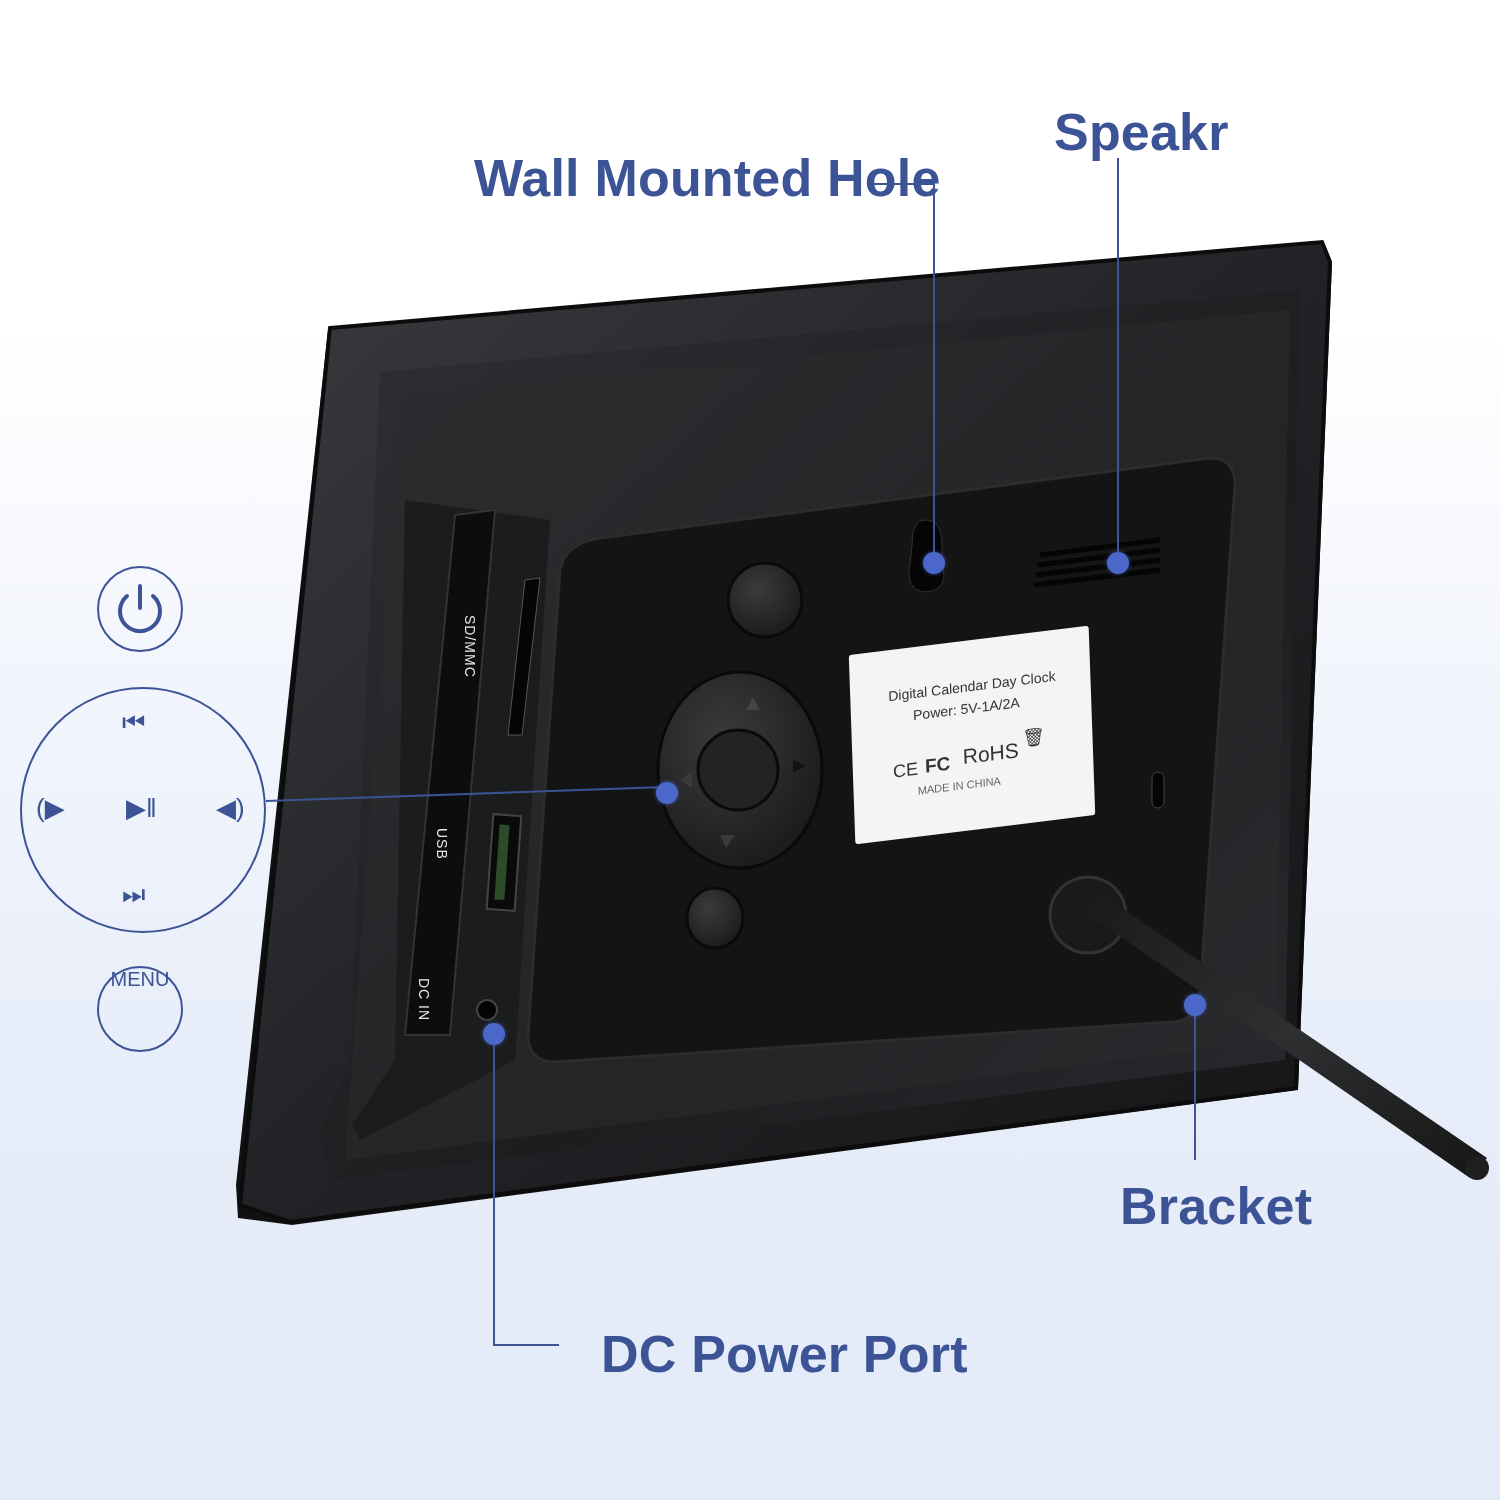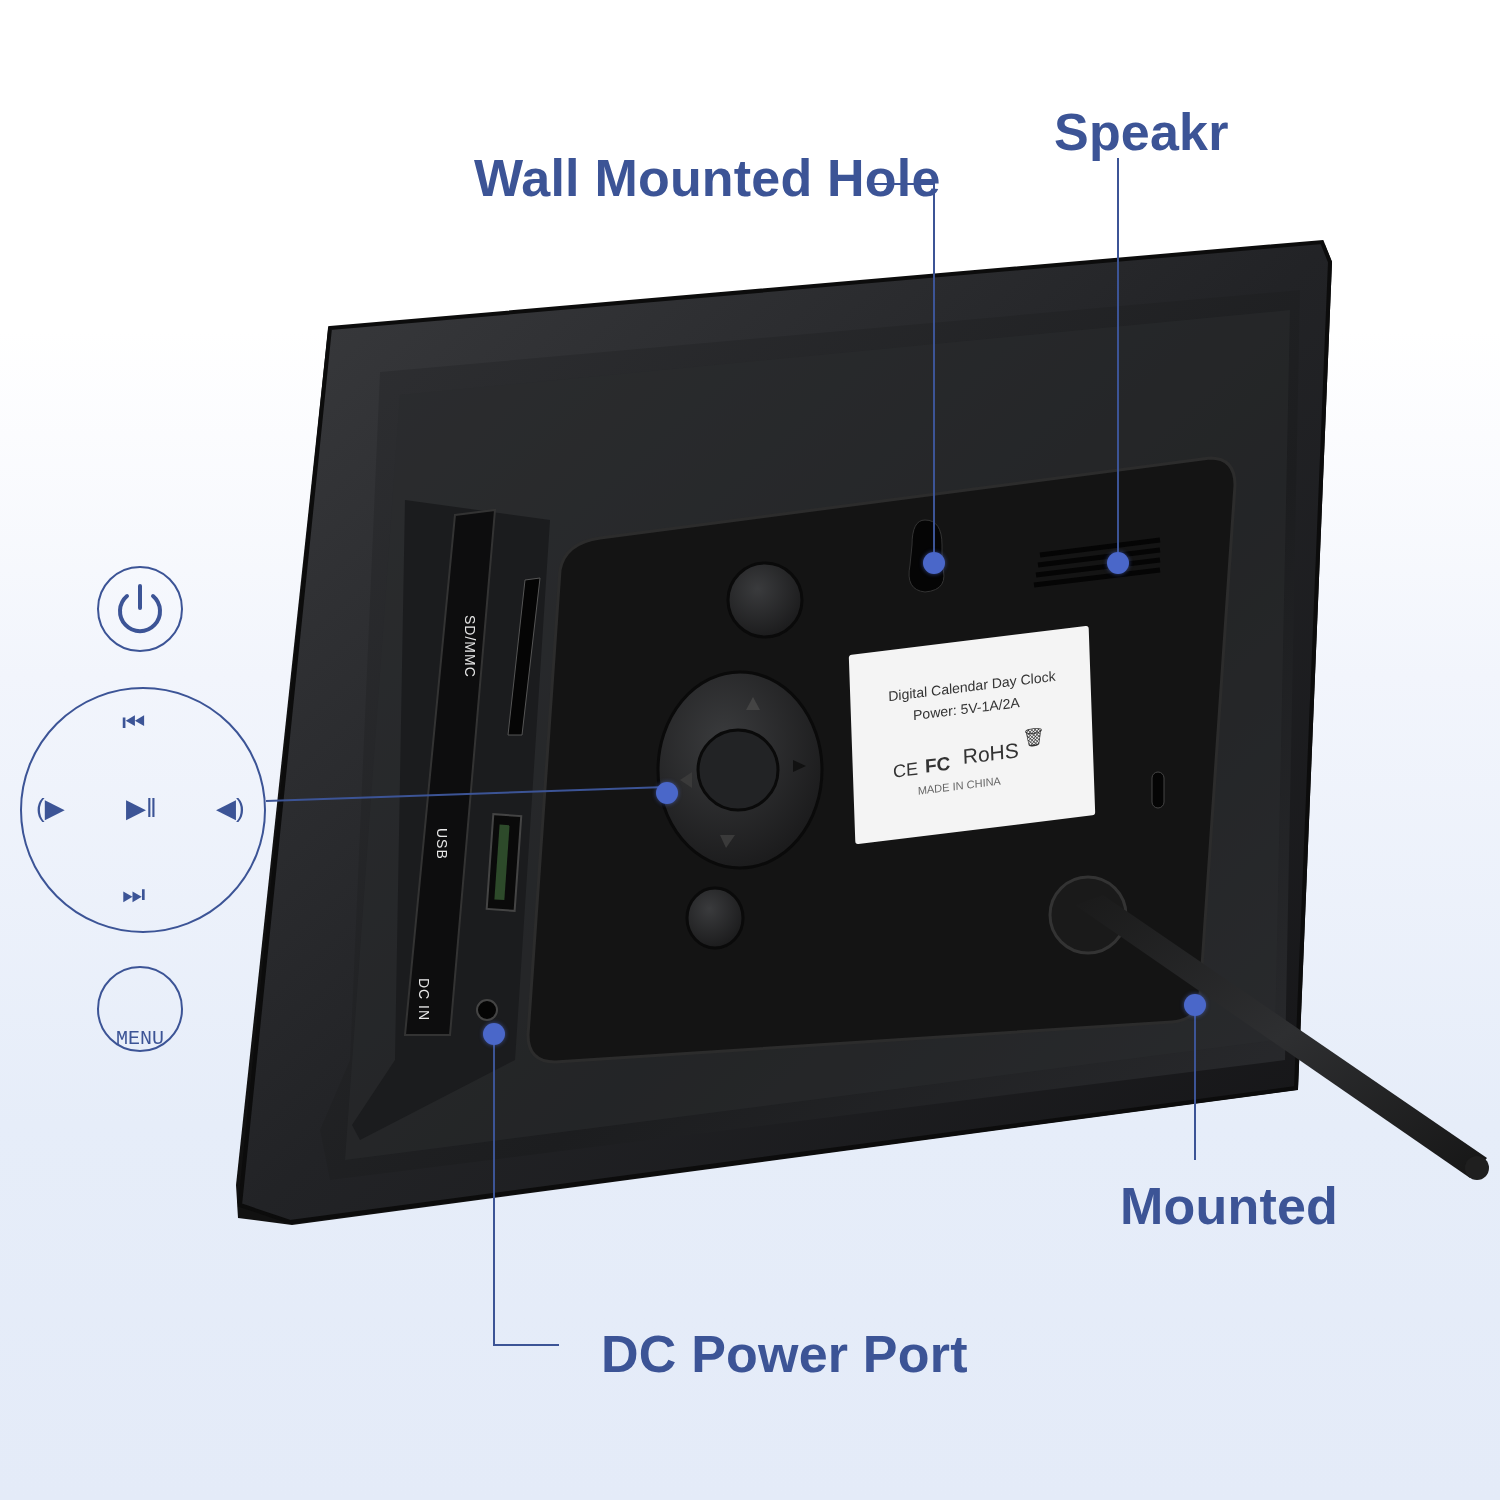--- a/index.html
+++ b/index.html
@@ -103,21 +103,21 @@
 
 <span class="callout" style="left:474px;top:148px;">Wall Mounted Hole</span>
 <div class="line" style="left:868px;top:183px;width:66px;height:2px;"></div>
 <div class="line" style="left:933px;top:183px;width:2px;height:380px;"></div>
 <div class="dot" style="left:923px;top:552px;"></div>
 
 <span class="callout" style="left:1054px;top:102px;">Speakr</span>
 <div class="line" style="left:1117px;top:158px;width:2px;height:405px;"></div>
 <div class="dot" style="left:1107px;top:552px;"></div>
 
-<span class="callout" style="left:1120px;top:1176px;">Mounted</span>
+<span class="callout" style="left:1120px;top:1176px;">Bracket</span>
 <div class="line" style="left:1194px;top:1005px;width:2px;height:155px;"></div>
 <div class="dot" style="left:1184px;top:994px;"></div>
 
 <span class="callout" style="left:601px;top:1324px;">DC Power Port</span>
 <div class="line" style="left:493px;top:1035px;width:2px;height:310px;"></div>
 <div class="line" style="left:493px;top:1344px;width:66px;height:2px;"></div>
 <div class="dot" style="left:483px;top:1023px;"></div>
 
 <div class="line" style="left:266px;top:800px;width:400px;height:1.5px;transform:rotate(-2deg);transform-origin:left center;"></div>
 <div class="dot" style="left:656px;top:782px;"></div>
@@ -130,15 +130,15 @@
 </div>
 
 <div class="legend-circle" style="left:20px;top:687px;width:246px;height:246px;">
   <span class="glyph" style="left:100px;top:18px;font-size:26px;">⏮</span>
   <span class="glyph" style="left:14px;top:104px;font-size:26px;">(▶</span>
   <span class="glyph" style="left:104px;top:104px;font-size:26px;">▶‖</span>
   <span class="glyph" style="left:194px;top:104px;font-size:26px;">◀)</span>
   <span class="glyph" style="left:100px;top:190px;font-size:26px;">⏭</span>
 </div>
 
-<div class="legend-circle" style="left:97px;top:966px;width:86px;height:86px;display:flex;align-items:flex-end;justify-content:center;font-family:Liberation Mono, monospace;">
+<div class="legend-circle" style="left:97px;top:966px;width:86px;height:86px;display:flex;align-items:flex-start;justify-content:center;">
   <span style="color:#3c5496;font-size:20px;">MENU</span>
 </div>
 
 </body></html>

